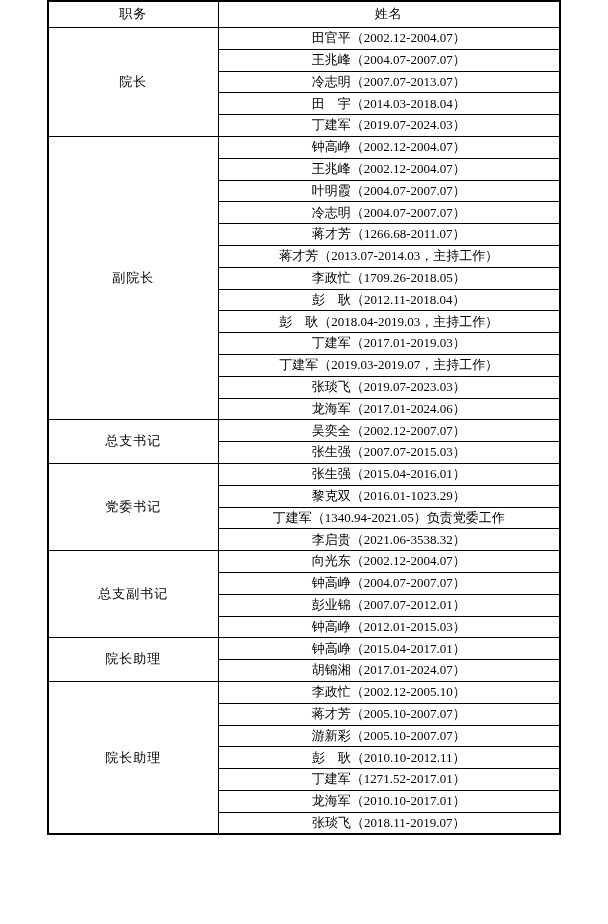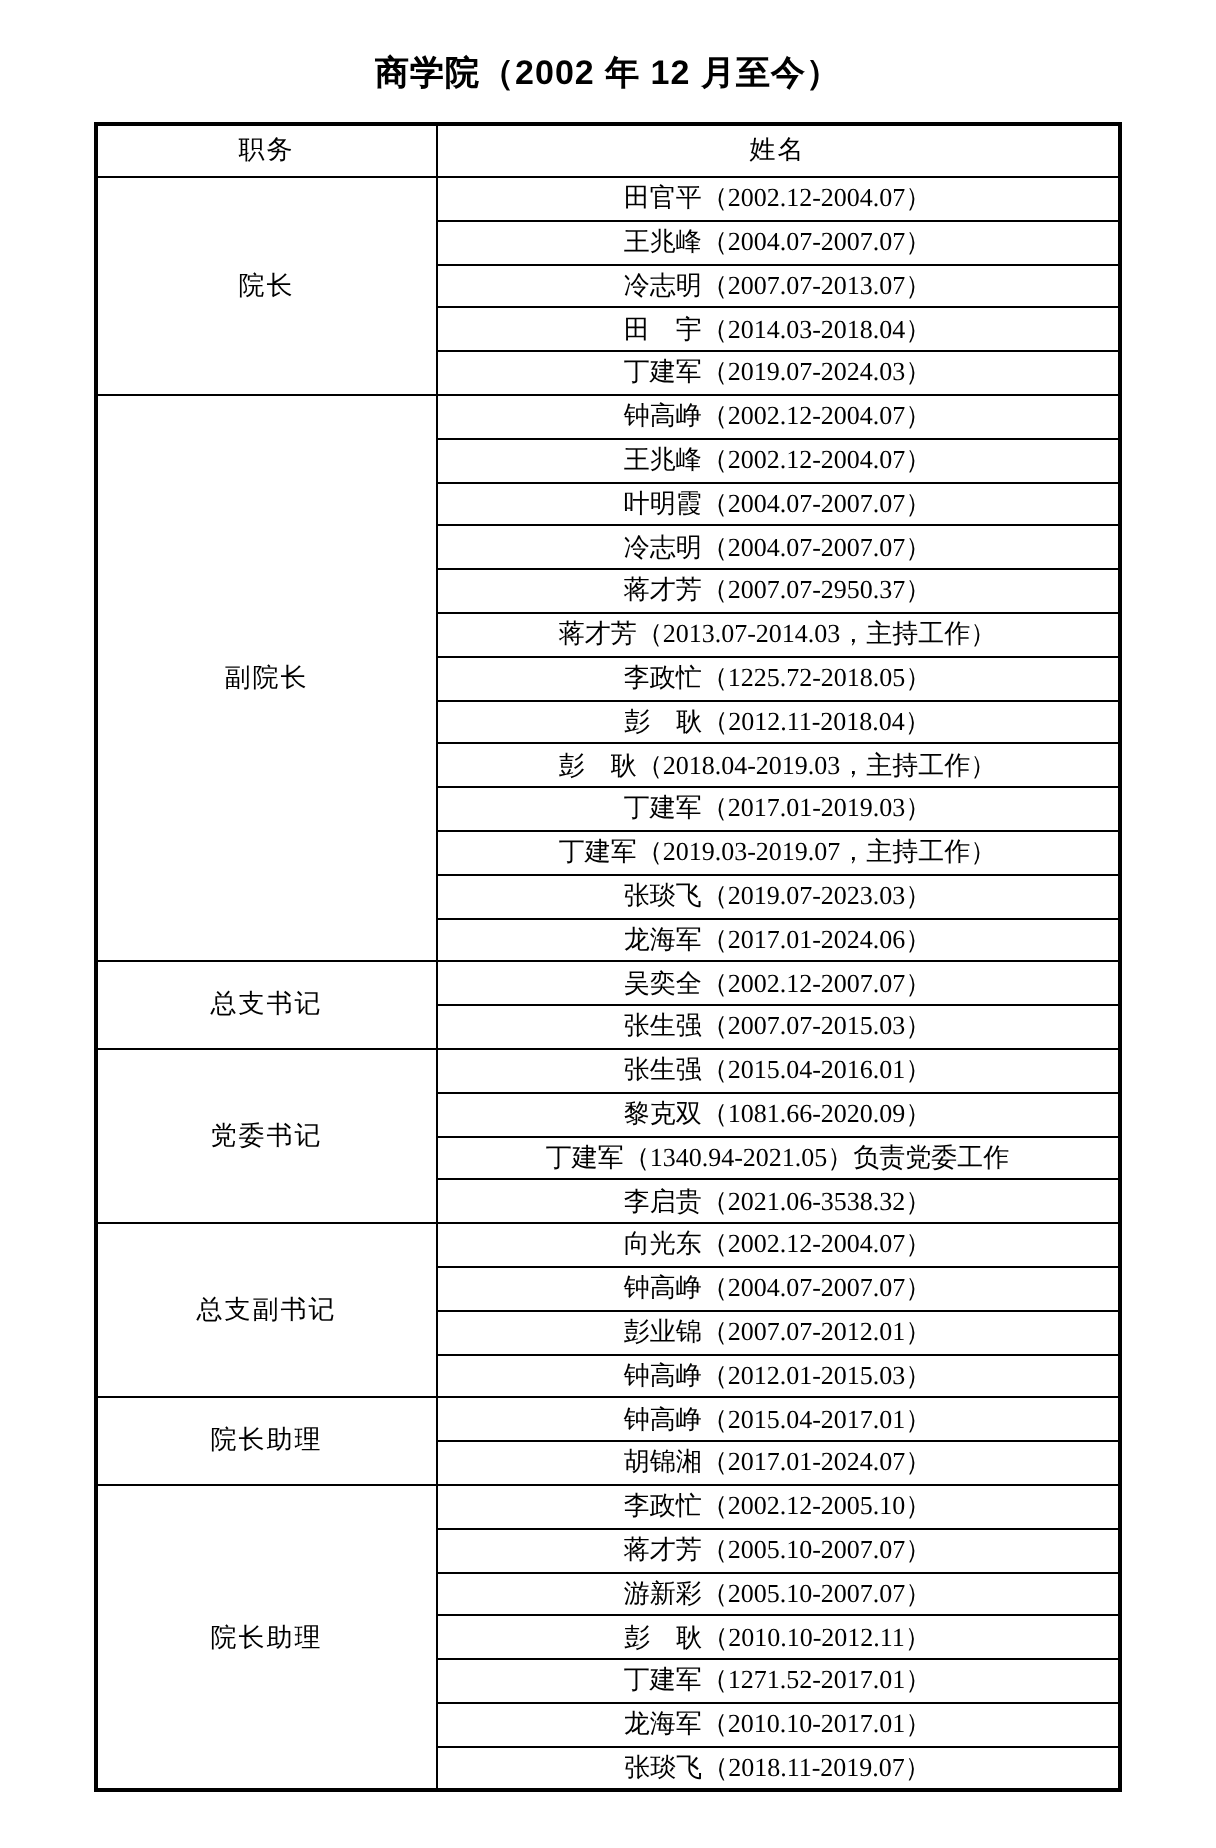--- a/index.html
+++ b/index.html
@@ -50,21 +50,20 @@
     font-weight: normal;
     letter-spacing: 1px;
   }
   table.roster td.name-cell { height: 20.8px; }
   table.roster td.pos-cell  { letter-spacing: 1px; }
 </style>
 </head>
 <body>
 
 <div class="page">
-  <h1 class="title">商学院（2002 年 12 月至今）</h1>
 
   <table class="roster">
     <colgroup>
       <col class="c-pos">
       <col class="c-name">
     </colgroup>
     <thead>
       <tr>
         <th>职务</th>
         <th>姓名</th>
@@ -94,27 +93,27 @@
         <tr>
           <td class="name-cell">王兆峰（2002.12-2004.07）</td>
         </tr>
         <tr>
           <td class="name-cell">叶明霞（2004.07-2007.07）</td>
         </tr>
         <tr>
           <td class="name-cell">冷志明（2004.07-2007.07）</td>
         </tr>
         <tr>
-          <td class="name-cell">蒋才芳（2007.07-2950.37）</td>
+          <td class="name-cell">蒋才芳（1266.68-2011.07）</td>
         </tr>
         <tr>
           <td class="name-cell">蒋才芳（2013.07-2014.03，主持工作）</td>
         </tr>
         <tr>
-          <td class="name-cell">李政忙（1225.72-2018.05）</td>
+          <td class="name-cell">李政忙（1709.26-2018.05）</td>
         </tr>
         <tr>
           <td class="name-cell">彭　耿（2012.11-2018.04）</td>
         </tr>
         <tr>
           <td class="name-cell">彭　耿（2018.04-2019.03，主持工作）</td>
         </tr>
         <tr>
           <td class="name-cell">丁建军（2017.01-2019.03）</td>
         </tr>
@@ -132,21 +131,21 @@
           <td class="name-cell">吴奕全（2002.12-2007.07）</td>
         </tr>
         <tr>
           <td class="name-cell">张生强（2007.07-2015.03）</td>
         </tr>
         <tr>
           <td class="pos-cell" rowspan="4">党委书记</td>
           <td class="name-cell">张生强（2015.04-2016.01）</td>
         </tr>
         <tr>
-          <td class="name-cell">黎克双（1081.66-2020.09）</td>
+          <td class="name-cell">黎克双（2016.01-1023.29）</td>
         </tr>
         <tr>
           <td class="name-cell">丁建军（1340.94-2021.05）负责党委工作</td>
         </tr>
         <tr>
           <td class="name-cell">李启贵（2021.06-3538.32）</td>
         </tr>
         <tr>
           <td class="pos-cell" rowspan="4">总支副书记</td>
           <td class="name-cell">向光东（2002.12-2004.07）</td>

